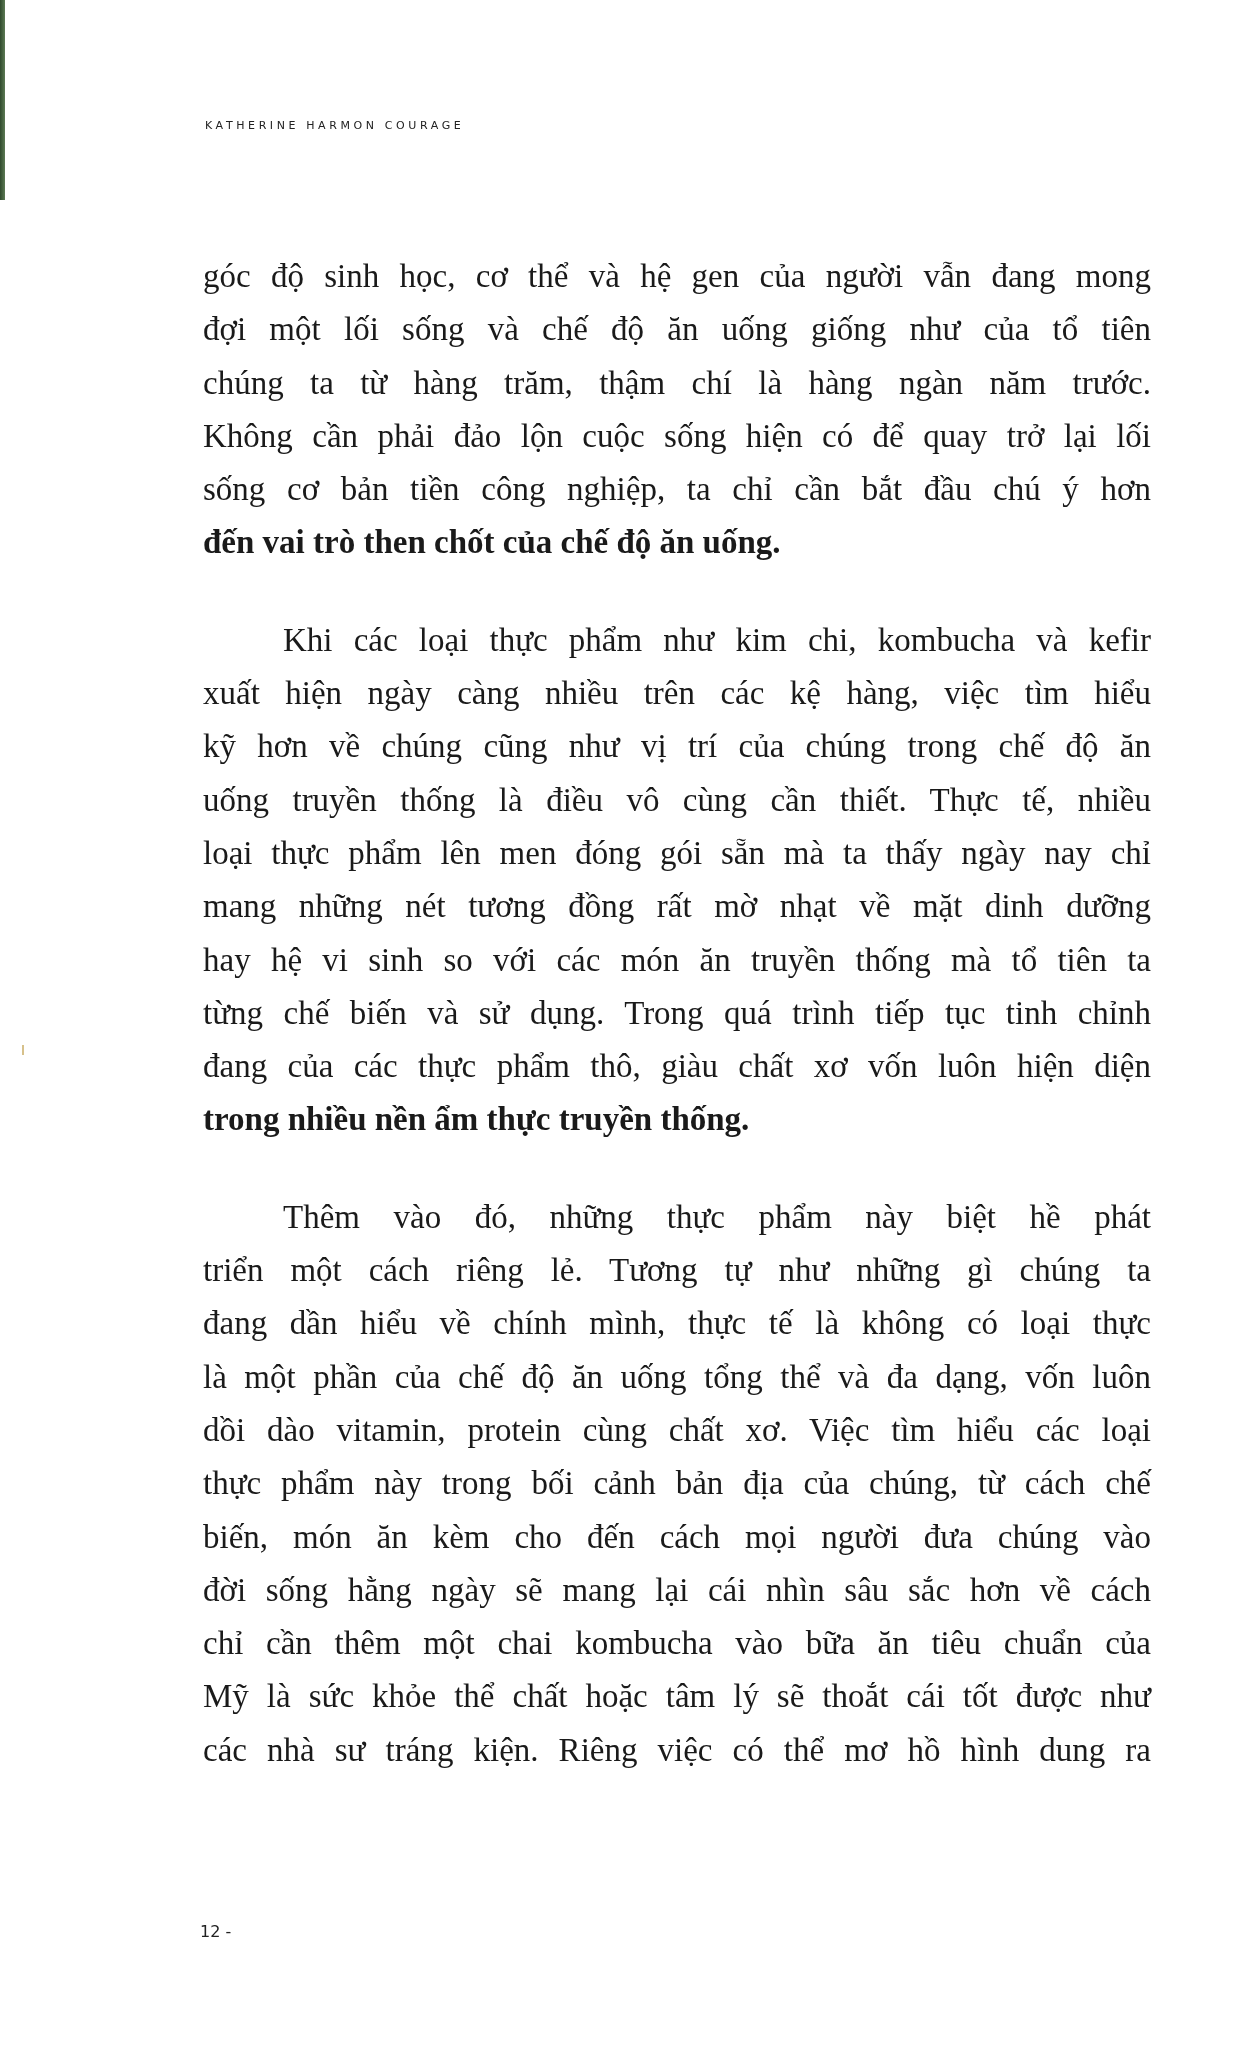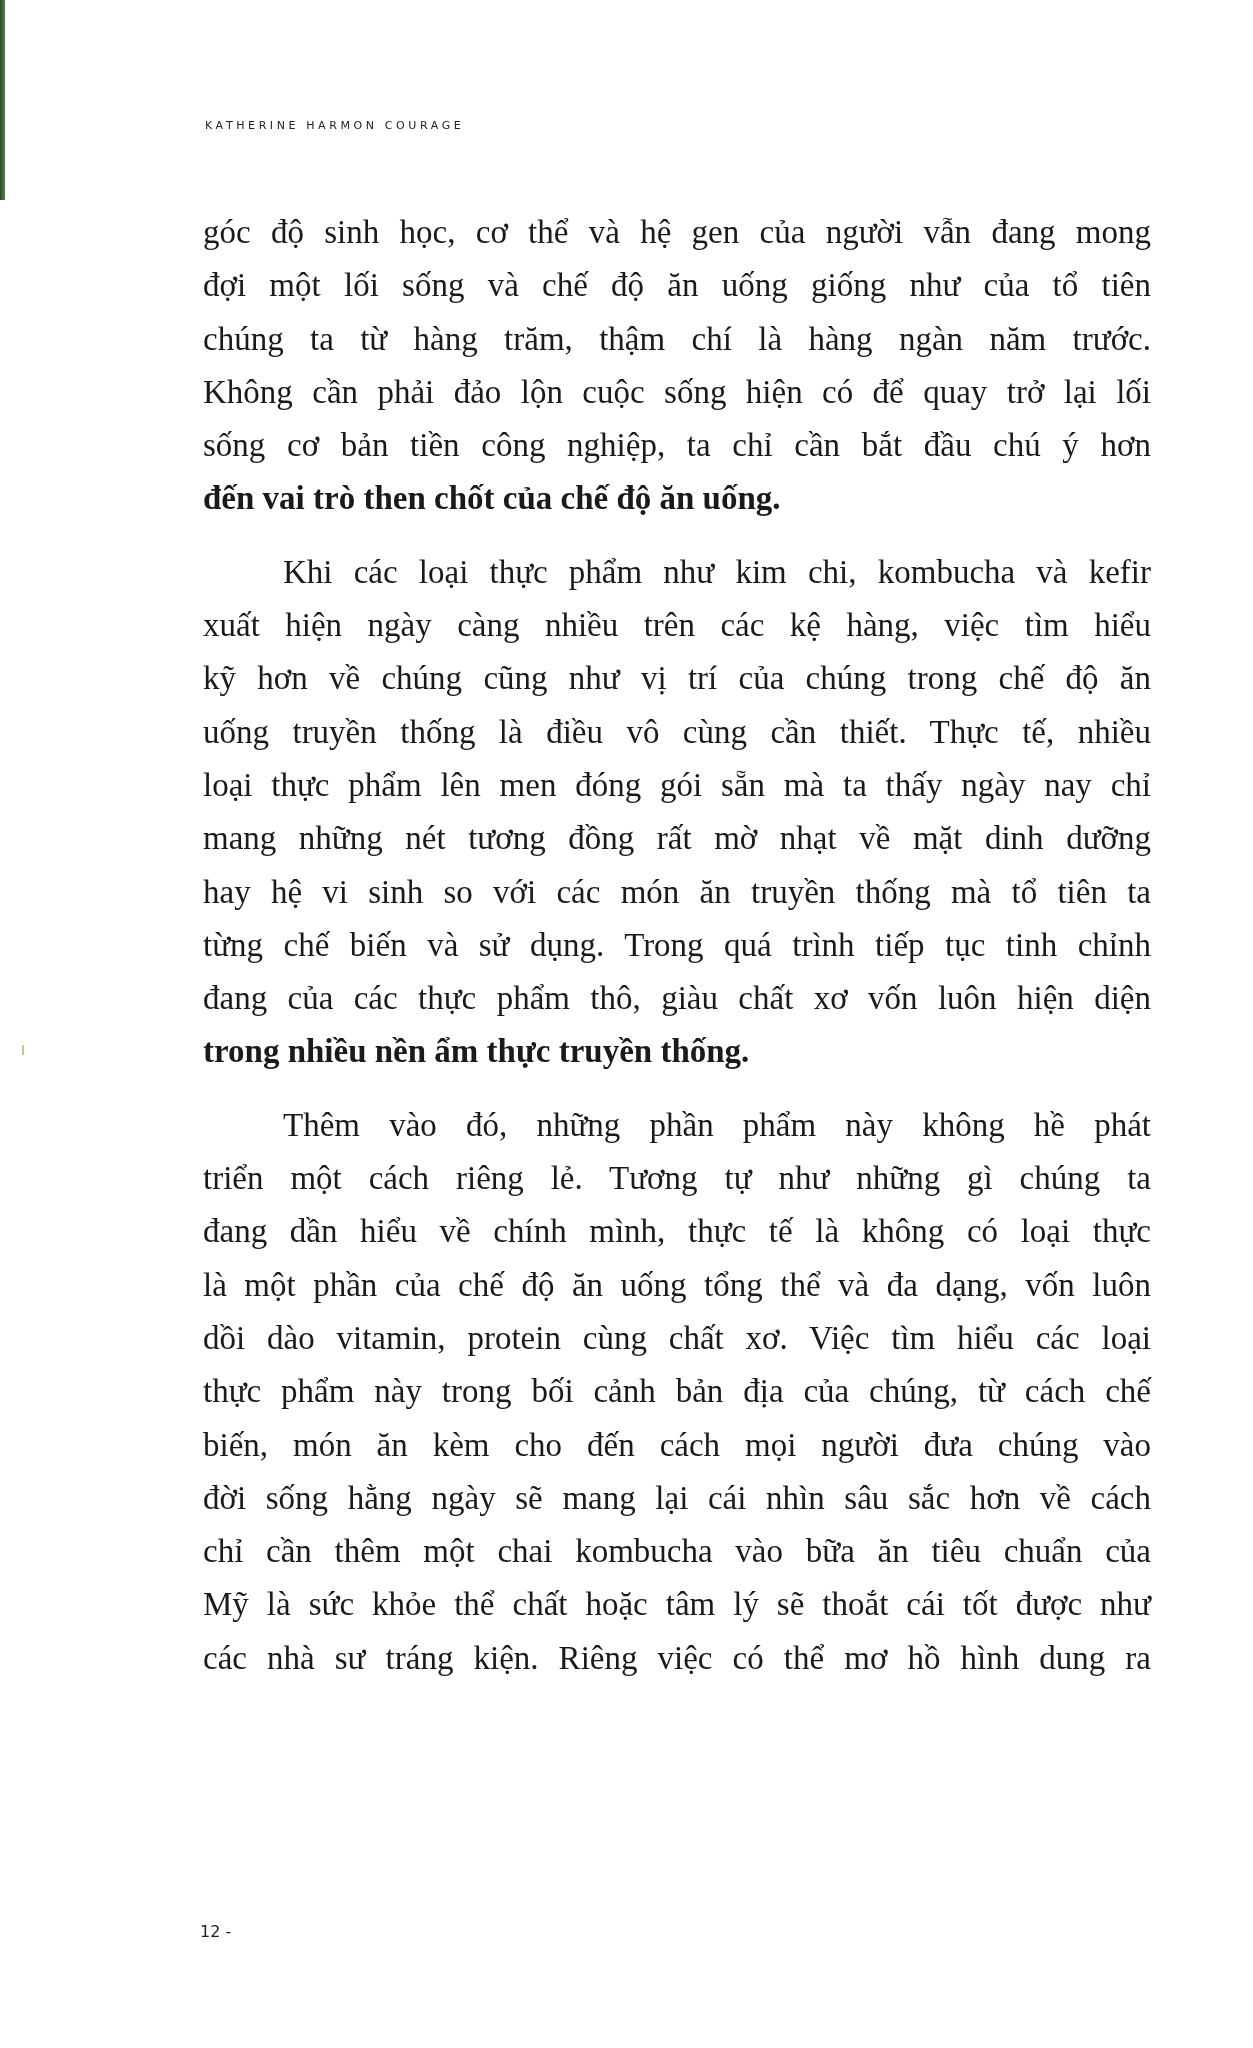--- a/index.html
+++ b/index.html
@@ -35,21 +35,21 @@
       display: block;
       height: 53.3px;
       line-height: 53.3px;
       font-size: 33px;
       white-space: nowrap;
       text-align: justify;
       text-align-last: justify;
     }
     .line.last { text-align-last: left; font-weight: bold; }
     .line.indent { padding-left: 80px; }
-    .para { margin-bottom: 20px; }
+    .para { margin-bottom: 20px; margin-top: 44px; }
     .folio {
       position: absolute;
       left: 200px; top: 1922px;
       font-family: "DejaVu Sans", sans-serif;
       font-size: 16px;
       color: #222;
     }
     .speck {
       position: absolute;
       left: 22px; top: 1045px;
@@ -81,21 +81,21 @@
     <span class="line">kỹ hơn về chúng cũng như vị trí của chúng trong chế độ ăn</span>
     <span class="line">uống truyền thống là điều vô cùng cần thiết. Thực tế, nhiều</span>
     <span class="line">loại thực phẩm lên men đóng gói sẵn mà ta thấy ngày nay chỉ</span>
     <span class="line">mang những nét tương đồng rất mờ nhạt về mặt dinh dưỡng</span>
     <span class="line">hay hệ vi sinh so với các món ăn truyền thống mà tổ tiên ta</span>
     <span class="line">từng chế biến và sử dụng. Trong quá trình tiếp tục tinh chỉnh</span>
     <span class="line">đang của các thực phẩm thô, giàu chất xơ vốn luôn hiện diện</span>
     <span class="line last">trong nhiều nền ẩm thực truyền thống.</span>
   </div>
   <div class="para">
-    <span class="line indent">Thêm vào đó, những phần phẩm này không hề phát</span>
+    <span class="line indent">Thêm vào đó, những thực phẩm này biệt hề phát</span>
     <span class="line">triển một cách riêng lẻ. Tương tự như những gì chúng ta</span>
     <span class="line">đang dần hiểu về chính mình, thực tế là không có loại thực</span>
     <span class="line">là một phần của chế độ ăn uống tổng thể và đa dạng, vốn luôn</span>
     <span class="line">dồi dào vitamin, protein cùng chất xơ. Việc tìm hiểu các loại</span>
     <span class="line">thực phẩm này trong bối cảnh bản địa của chúng, từ cách chế</span>
     <span class="line">biến, món ăn kèm cho đến cách mọi người đưa chúng vào</span>
     <span class="line">đời sống hằng ngày sẽ mang lại cái nhìn sâu sắc hơn về cách</span>
     <span class="line">chỉ cần thêm một chai kombucha vào bữa ăn tiêu chuẩn của</span>
     <span class="line">Mỹ là sức khỏe thể chất hoặc tâm lý sẽ thoắt cái tốt được như</span>
     <span class="line">các nhà sư tráng kiện. Riêng việc có thể mơ hồ hình dung ra</span>

